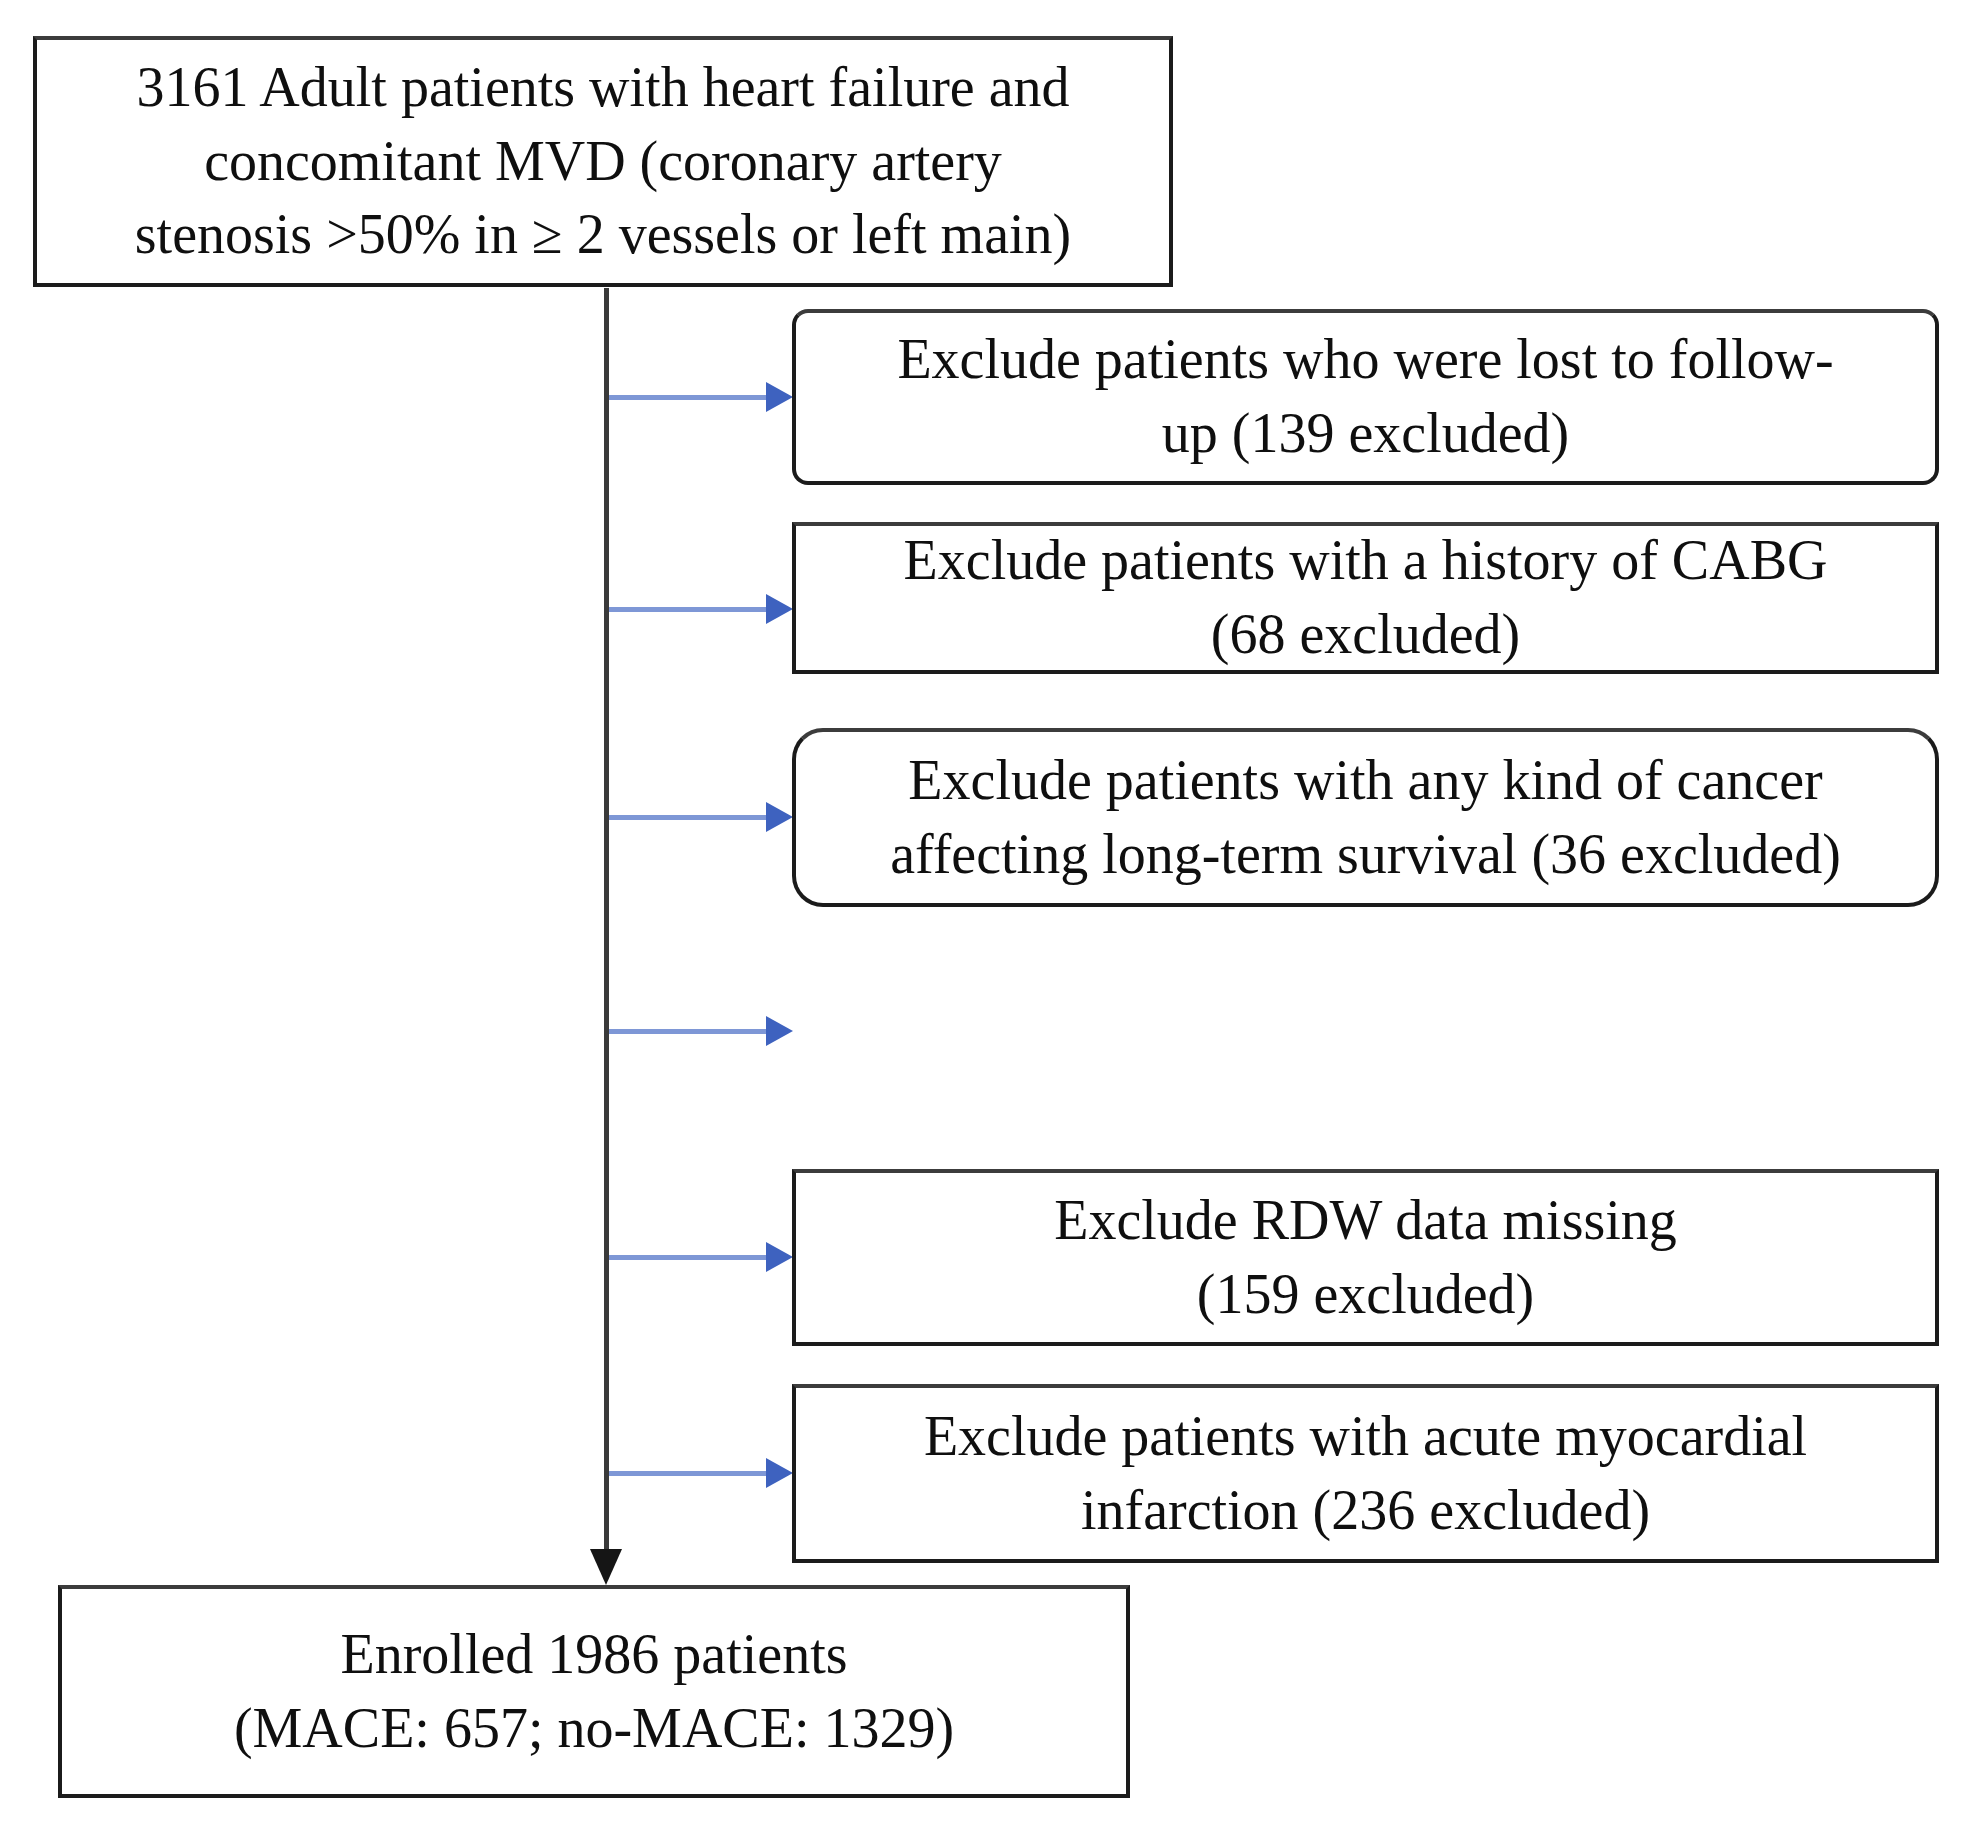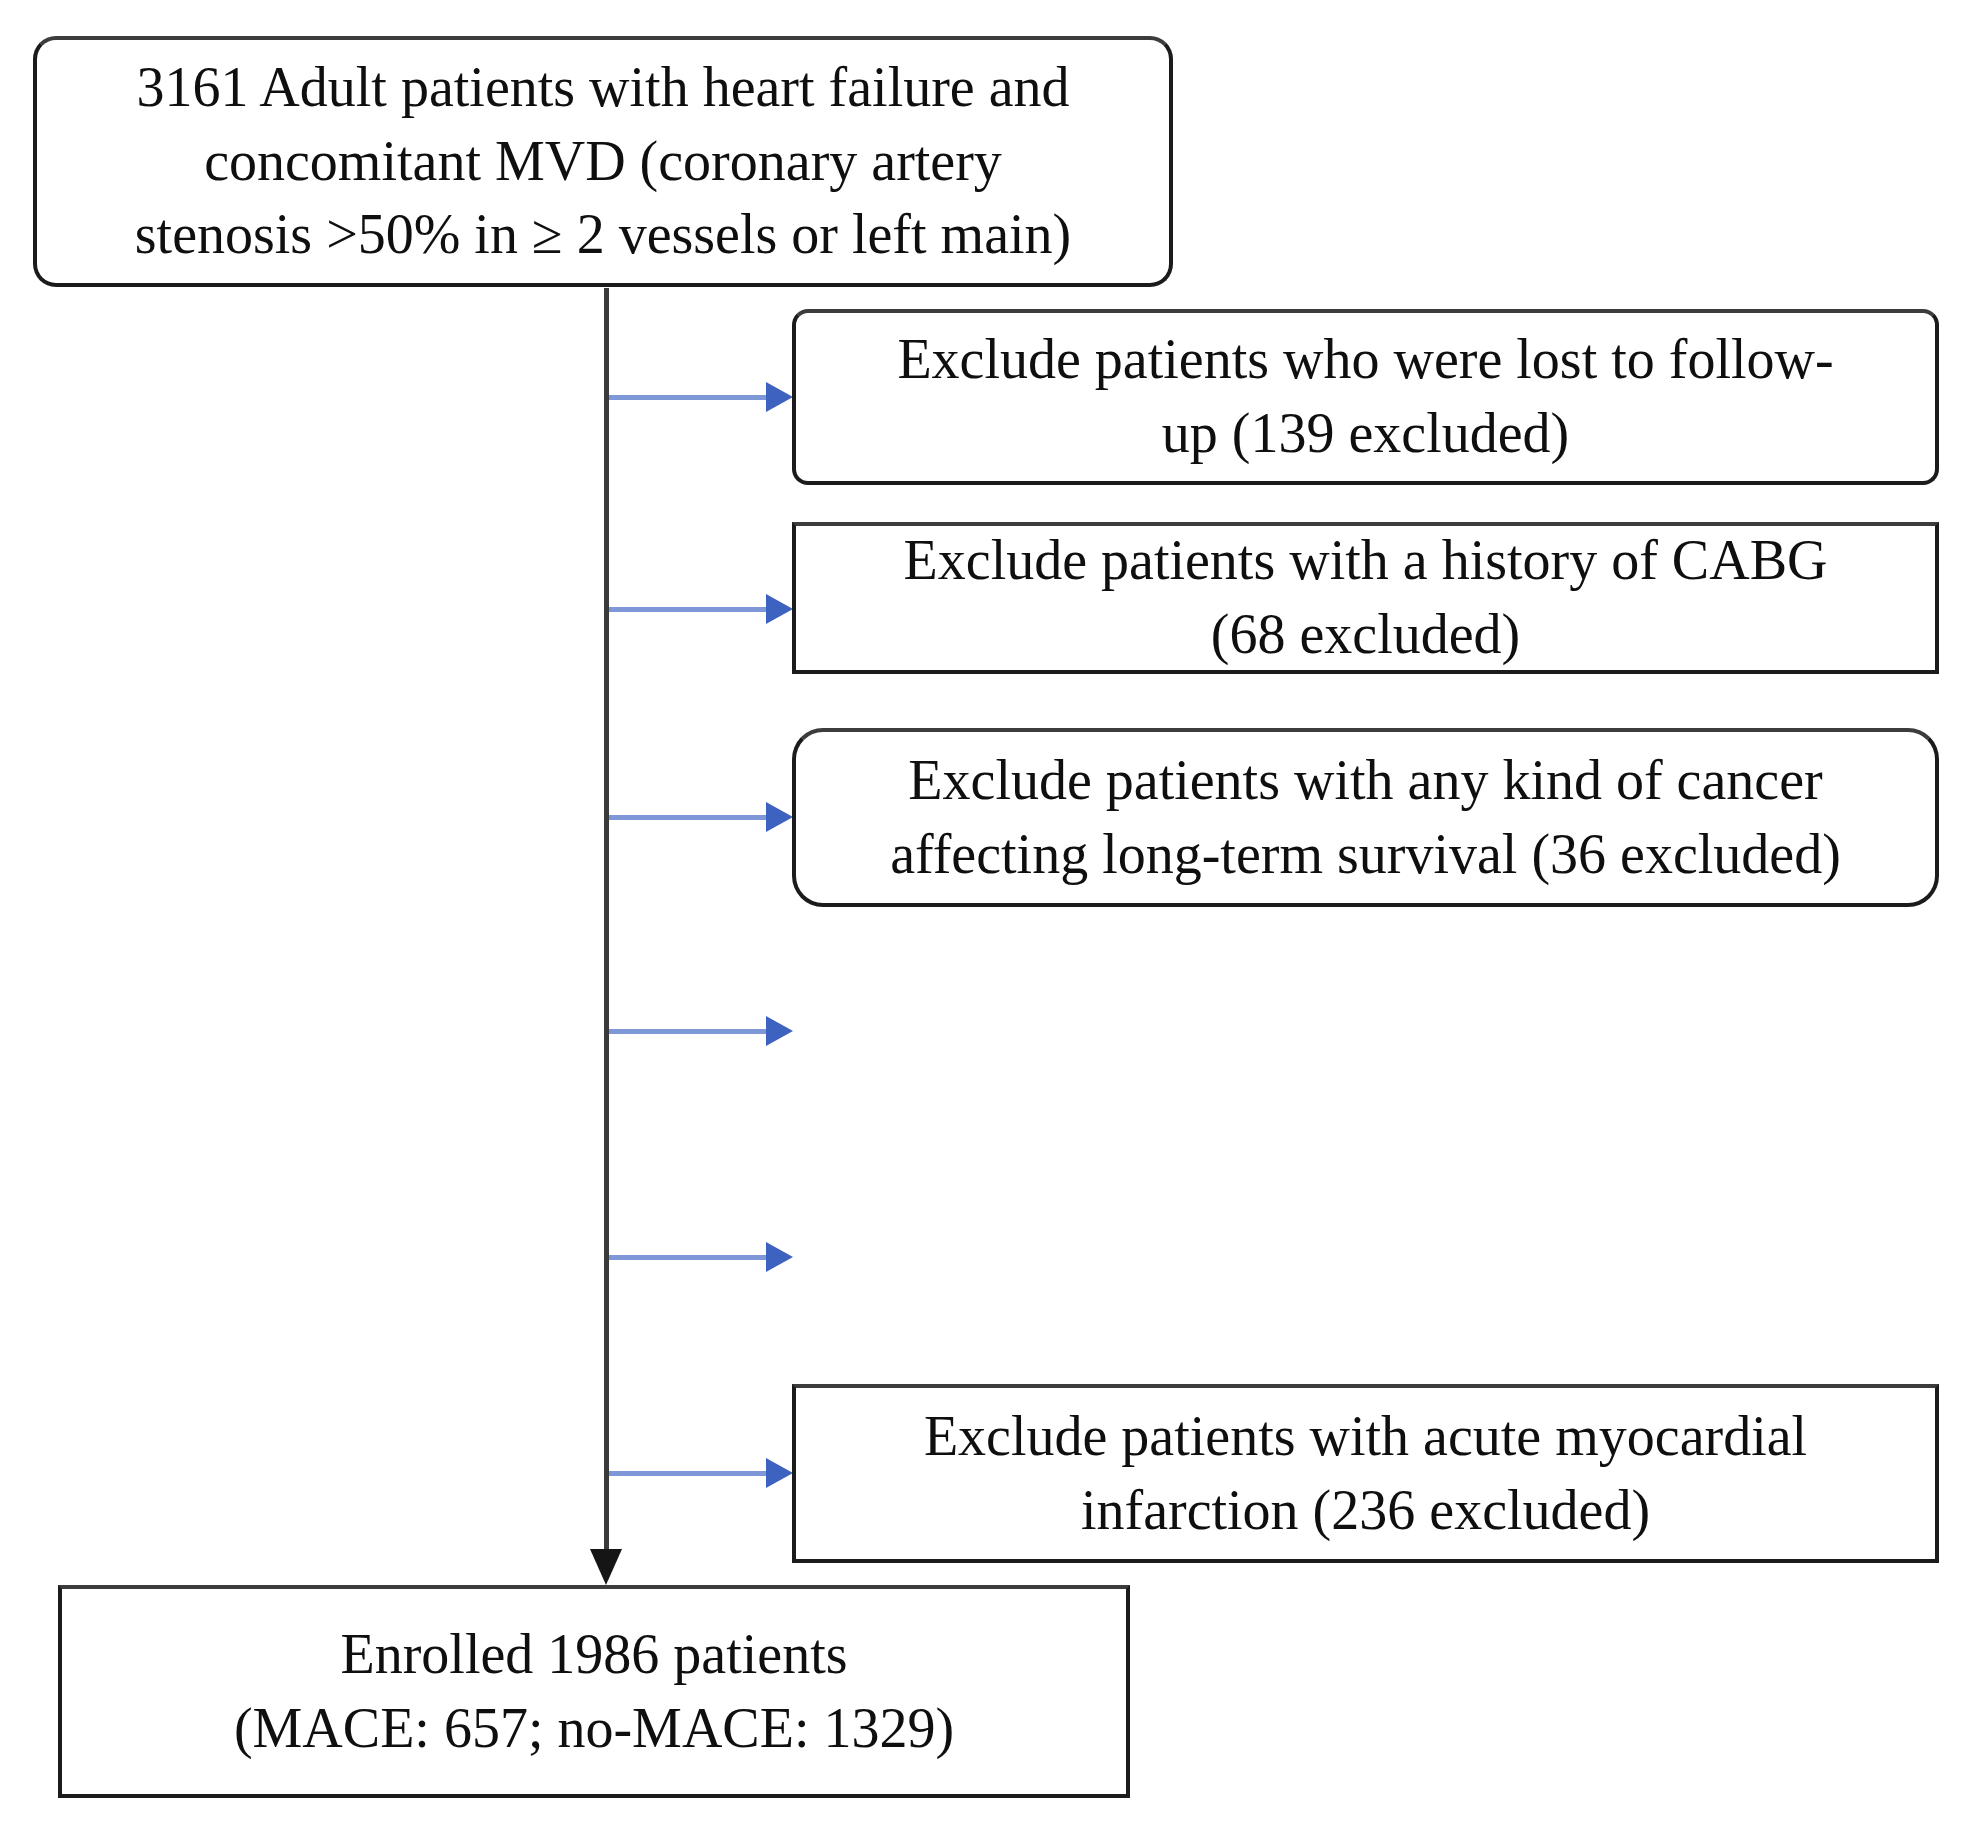--- a/index.html
+++ b/index.html
@@ -27,21 +27,21 @@
     justify-content: center;
     text-align: center;
     font-size: 56px;
     line-height: 1.32;
   }
   .box span {
     white-space: pre-line;
     display: block;
     padding: 0 16.3px;
   }
-  .start-box  { left: 33px;  top: 36px;   width: 1140px; height: 251px; border-radius: 23px; }
+  .start-box  { left: 33px;  top: 36px;   width: 1140px; height: 251px; }
   .end-box    { left: 58px;  top: 1585px; width: 1072px; height: 213px; }
 
   .excl-box   { left: 792px; width: 1147px; }
   .excl-1 { top: 309px;  height: 176px; border-radius: 16px; }
   .excl-2 { top: 522px;  height: 152px; }
   .excl-3 { top: 728px;  height: 179px; border-radius: 31px; }
   .excl-4 { top: 943px; height: 177px; }
   .excl-5 { top: 1169px; height: 177px; }
   .excl-6 { top: 1384px; height: 179px; }
 
@@ -139,20 +139,24 @@
 up (139 excluded)</span>
   </div>
   <div class="box excl-box excl-2">
     <span>Exclude patients with a history of CABG
 (68 excluded)</span>
   </div>
   <div class="box excl-box excl-3">
     <span>Exclude patients with any kind of cancer
 affecting long-term survival (36 excluded)</span>
   </div>
+  <div class="box excl-box excl-5">
+    <span>Exclude RDW data missing
+(159 excluded)</span>
+  </div>
   <div class="box excl-box excl-6">
     <span>Exclude patients with acute myocardial
 infarction (236 excluded)</span>
   </div>
 
   <div class="box end-box">
     <span>Enrolled 1986 patients
 (MACE: 657; no-MACE: 1329)</span>
   </div>
 

